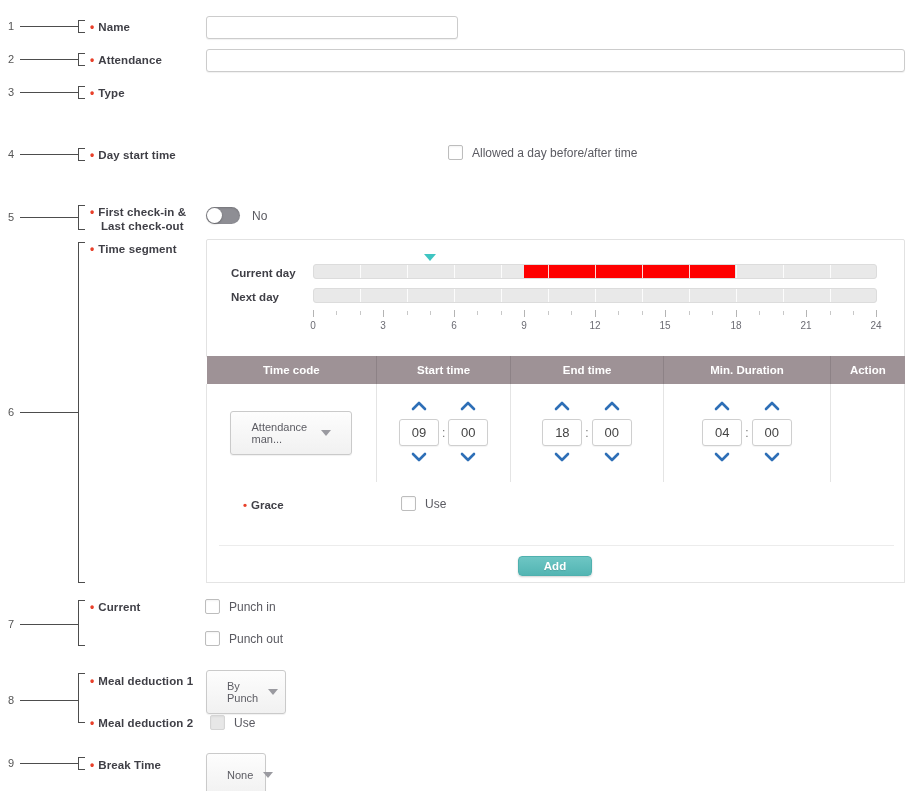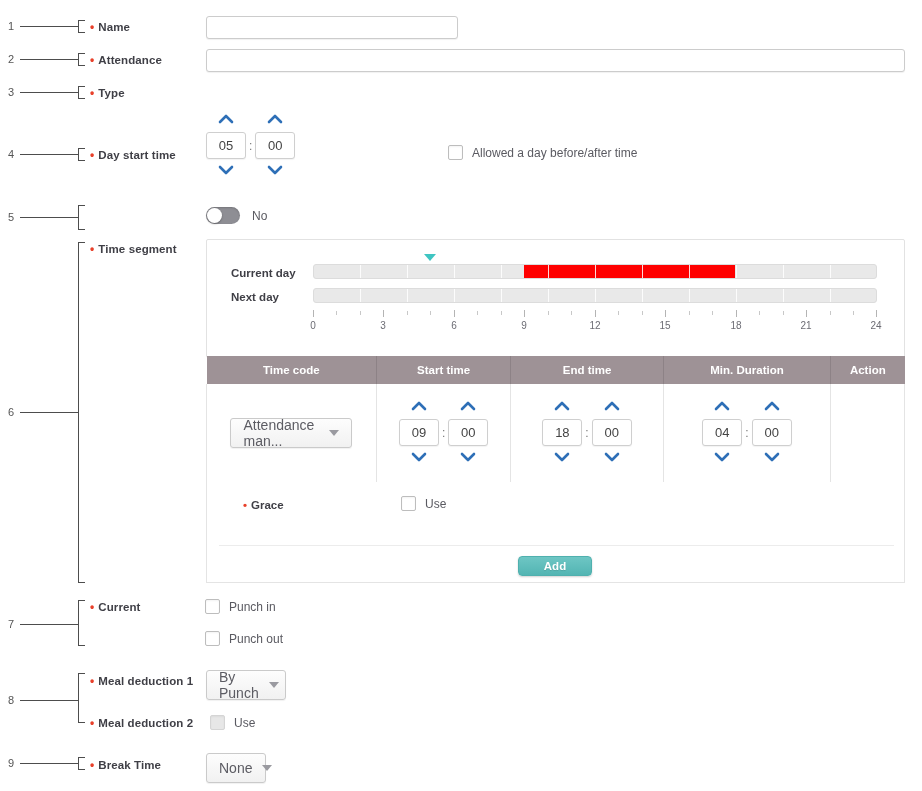--- a/index.html
+++ b/index.html
@@ -182,23 +182,23 @@
     background: #fff;
     position: relative;
   }
 
   
   .sel {
     display: inline-flex; align-items: center; justify-content: space-between;
     background: linear-gradient(#fdfdfd, #f1f1f1);
     border: 1px solid #cacaca;
     border-radius: 3px;
-    height: 30px;
-    padding: 0 12px;
-    font-size: 14px;
+    height: 44px;
+    padding: 0 20px;
+    font-size: 11px;
     color: #5c5c63;
     box-shadow: 0 1px 1px rgba(0,0,0,.06);
   }
   .sel .caret {
     margin-left: 10px;
     width: 0; height: 0;
     border-left: 5px solid transparent;
     border-right: 5px solid transparent;
     border-top: 6px solid #9a9aa0;
   }
@@ -258,58 +258,33 @@
     <span class="req">•</span><span>Type</span>
   </div>
 
   <div class="rownum" style="left:8px; top:148px;">4</div>
   <div class="leader" style="left:20px; top:154px; width:58px;"></div>
   <div class="bracket" style="left:78px; top:148px; height:13px;"></div>
   <div class="flabel" style="left:90px; top:148px;">
     <span class="req">•</span><span>Day start time</span>
   </div>
 
-  <div class="spinner" style="left:206px; top:113px;">
-    <div class="spin-col">
-      <span class="chev">
-        <svg width="18" height="12" viewBox="0 0 18 12">
-            <path d="M3 9 L9 3 L15 9" fill="none" stroke="#2e6fb7" stroke-width="2.6" stroke-linecap="round" stroke-linejoin="round"></path>
-          </svg>
-      </span>
-      <span class="spin-box">05</span>
-      <span class="chev">
-        <svg width="18" height="12" viewBox="0 0 18 12">
-            <path d="M3 3 L9 9 L15 3" fill="none" stroke="#2e6fb7" stroke-width="2.6" stroke-linecap="round" stroke-linejoin="round"></path>
-          </svg>
-      </span>
-    </div>
-    <span class="colon">:</span>
-    <div class="spin-col">
-      <span class="chev">
-        <svg width="18" height="12" viewBox="0 0 18 12">
-            <path d="M3 9 L9 3 L15 9" fill="none" stroke="#2e6fb7" stroke-width="2.6" stroke-linecap="round" stroke-linejoin="round"></path>
-          </svg>
-      </span>
-      <span class="spin-box">00</span>
-      <span class="chev">
-        <svg width="18" height="12" viewBox="0 0 18 12">
-            <path d="M3 3 L9 9 L15 3" fill="none" stroke="#2e6fb7" stroke-width="2.6" stroke-linecap="round" stroke-linejoin="round"></path>
-          </svg>
-      </span>
-    </div>
-  </div>
 
   <label class="cbox-wrap" style="left:412px; top:145px;padding-left:36px;">
     <span class="cbox"></span>
     <span class="cbox-label">Allowed a day before/after time</span>
   </label>
 
   <div class="rownum" style="left:8px; top:211px;">5</div>
   <div class="leader" style="left:20px; top:217px; width:58px;"></div>
   <div class="bracket" style="left:78px; top:205px; height:25px;"></div>
+  <div class="flabel" style="left:90px; top:205px; width:110px;">
+    <span class="req">•</span><span>First check-in &amp;</span><br>
+    <span style="margin-left:11px;">Last check-out</span>
+  </div>
   <div class="toggle-wrap" style="left:206px; top:207px;">
     <span class="toggle">
         <span class="knob"></span>
       </span>
     <span class="toggle-label">No</span>
   </div>
 
   <div class="rownum" style="left:8px; top:406px;">6</div>
   <div class="leader" style="left:20px; top:412px; width:58px;"></div>
   <div class="bracket" style="left:78px; top:242px; height:341px;"></div>

